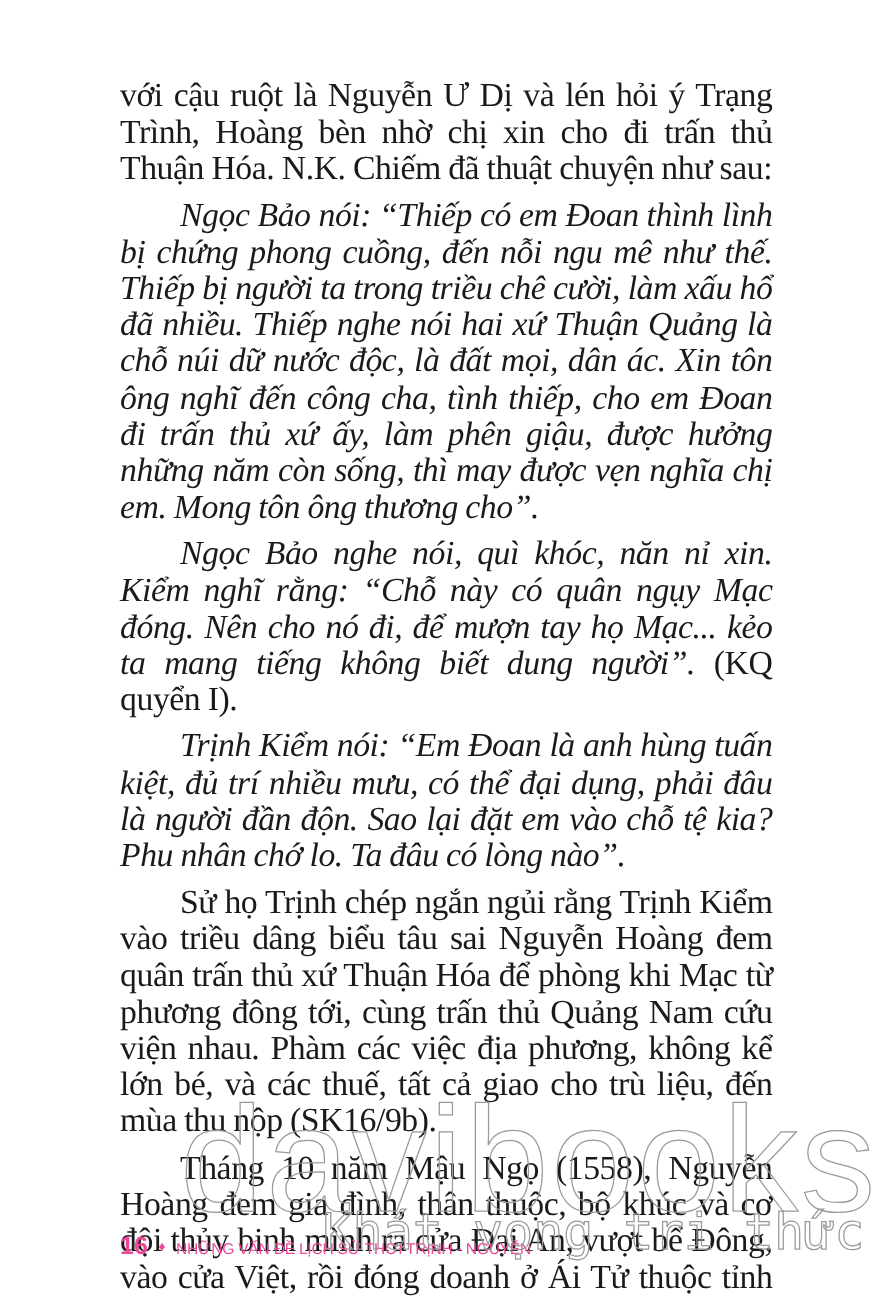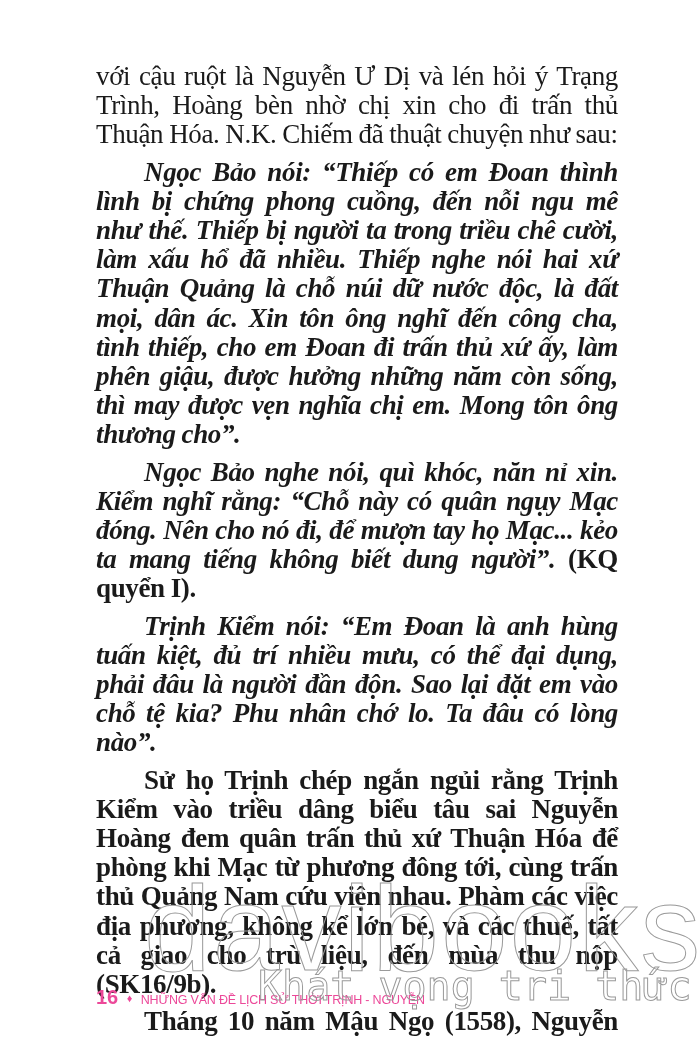--- a/index.html
+++ b/index.html
@@ -3,21 +3,21 @@
 <meta charset="utf-8">
 <style>
   html, body { margin: 0; padding: 0; background: #ffffff; }
   body { width: 700px; height: 1038px; position: relative; overflow: hidden; }
   .page {
     position: absolute; left: 96px; top: 62px; width: 522px;
     font-family: "Liberation Serif", serif; font-size: 27px; line-height: 29.2px;
     color: #1a1a1a; text-align: justify;
   }
   .page p { margin: 0 0 8px 0; text-indent: 0; letter-spacing: -0.35px; word-spacing: -0.5px; }
-  .page p.indent { text-indent: 48px; font-weight: bold; }
+  .page p.indent { text-indent: 48px; }
   .page p.italic { font-style: italic; }
   .page p.first { text-indent: 0; }
   .page em { font-style: italic; }
   .footer {
     position: absolute; left: 96px; top: 986px;
     font-family: Liberation Sans, sans-serif; color: #ec4899; white-space: nowrap;
   }
   .footer .pnum { font-weight: bold; font-size: 20px; }
   .footer .diamond { font-size: 11px; margin: 0 4px; position: relative; top: -2px; }
   .footer .title { font-size: 12.5px; letter-spacing: -0.2px; }

